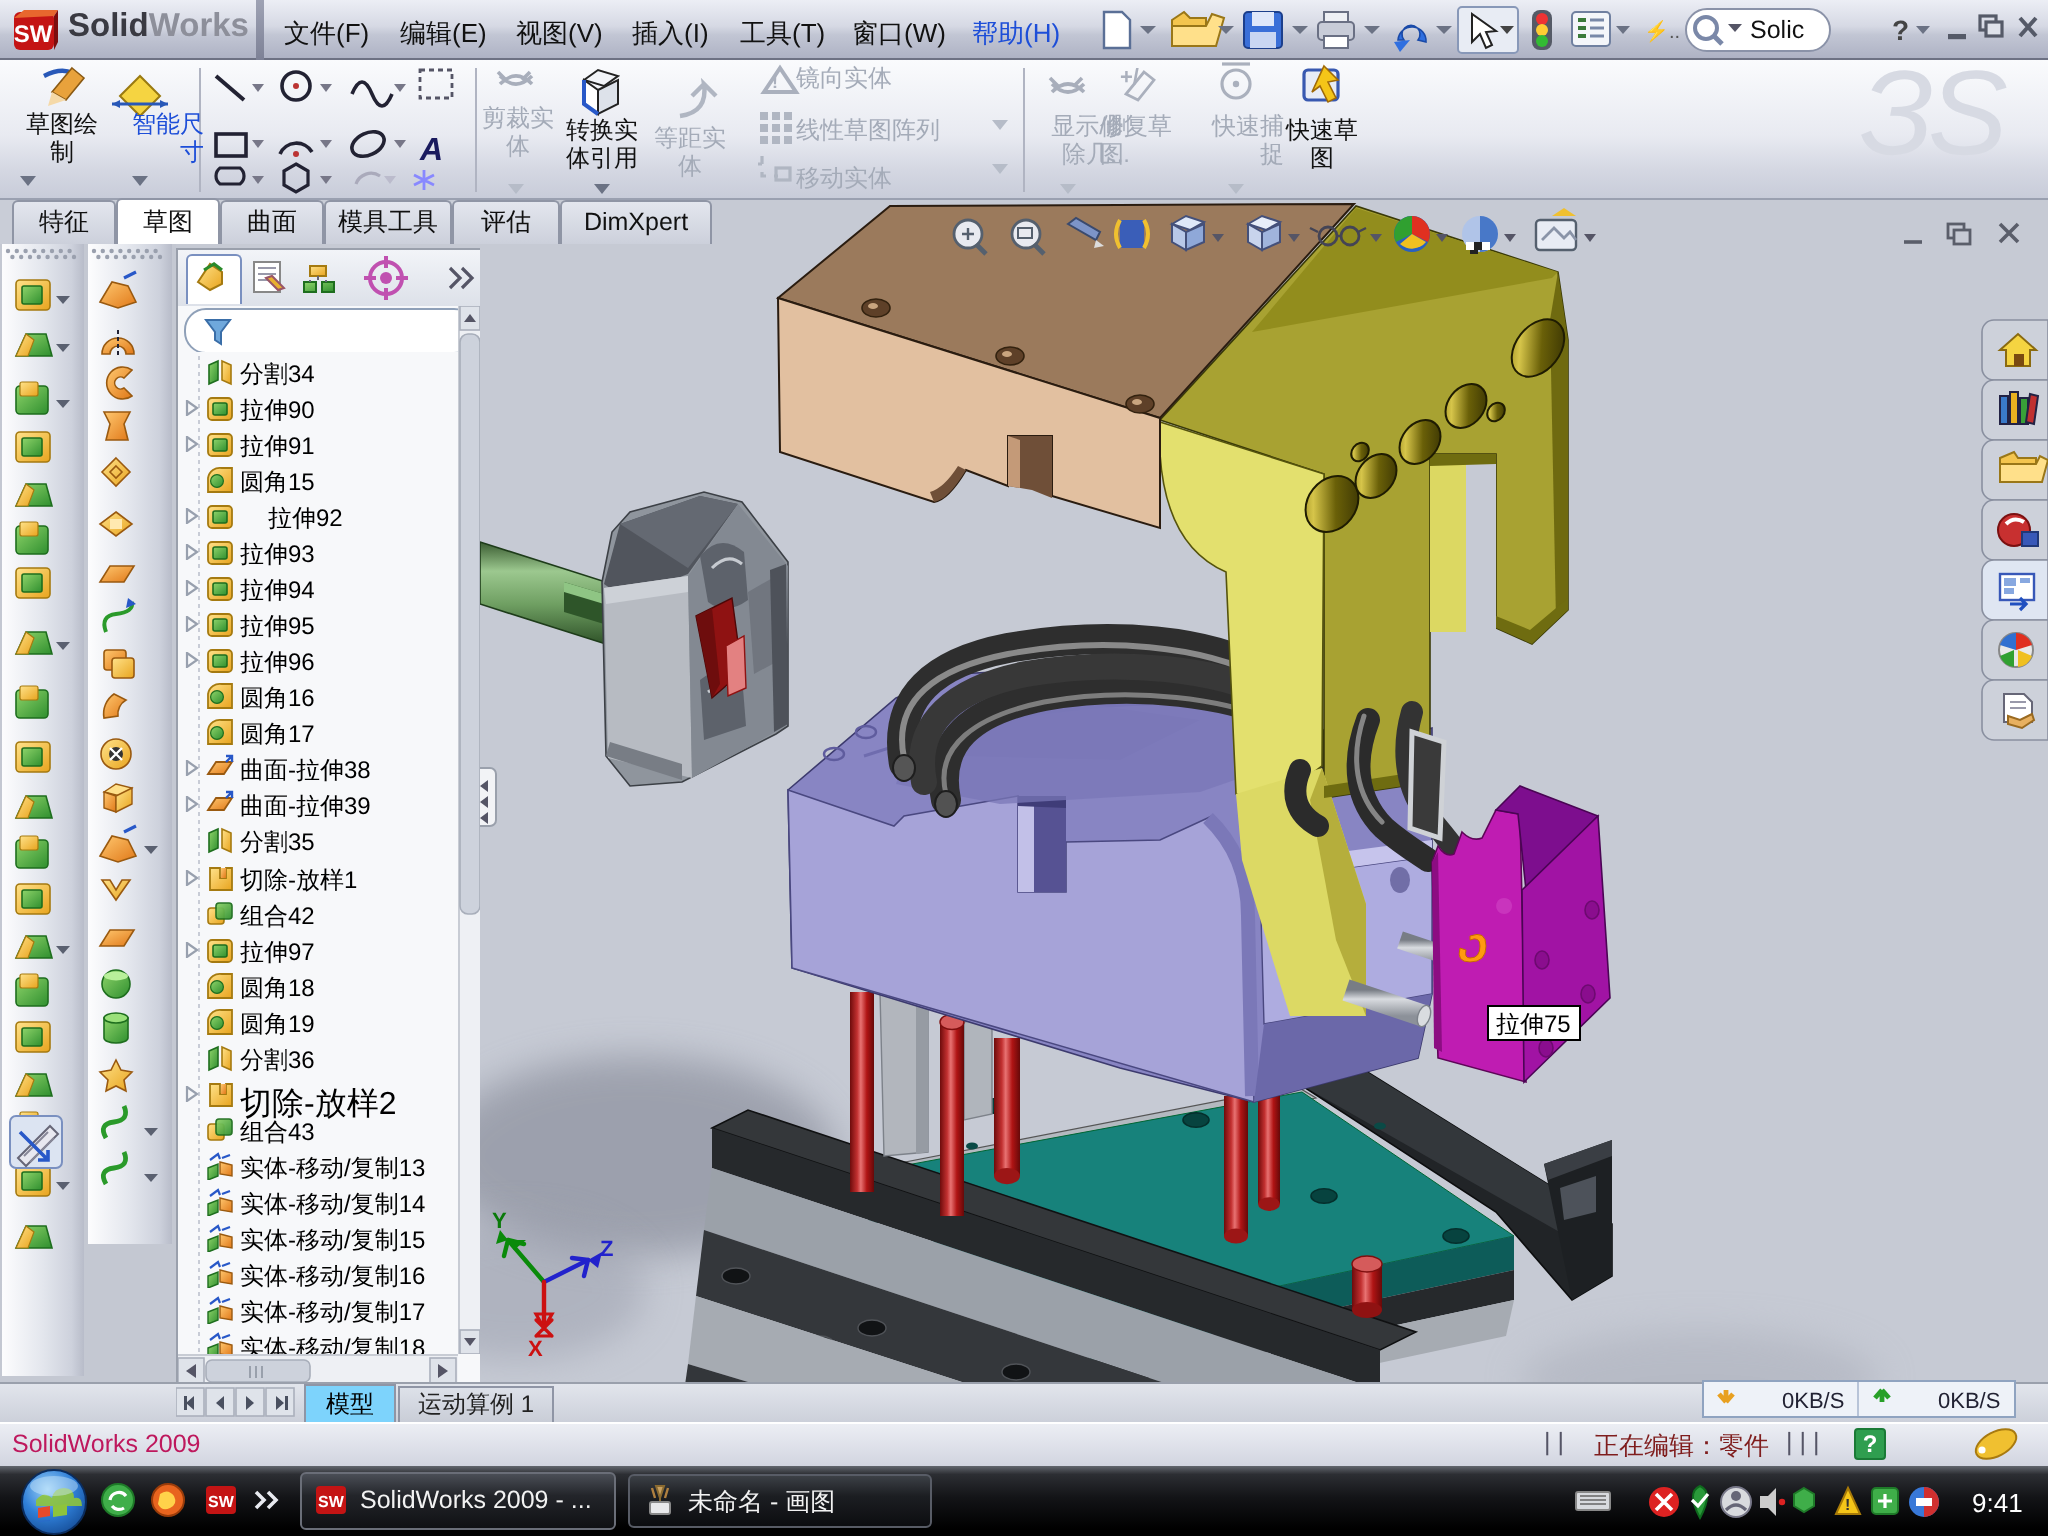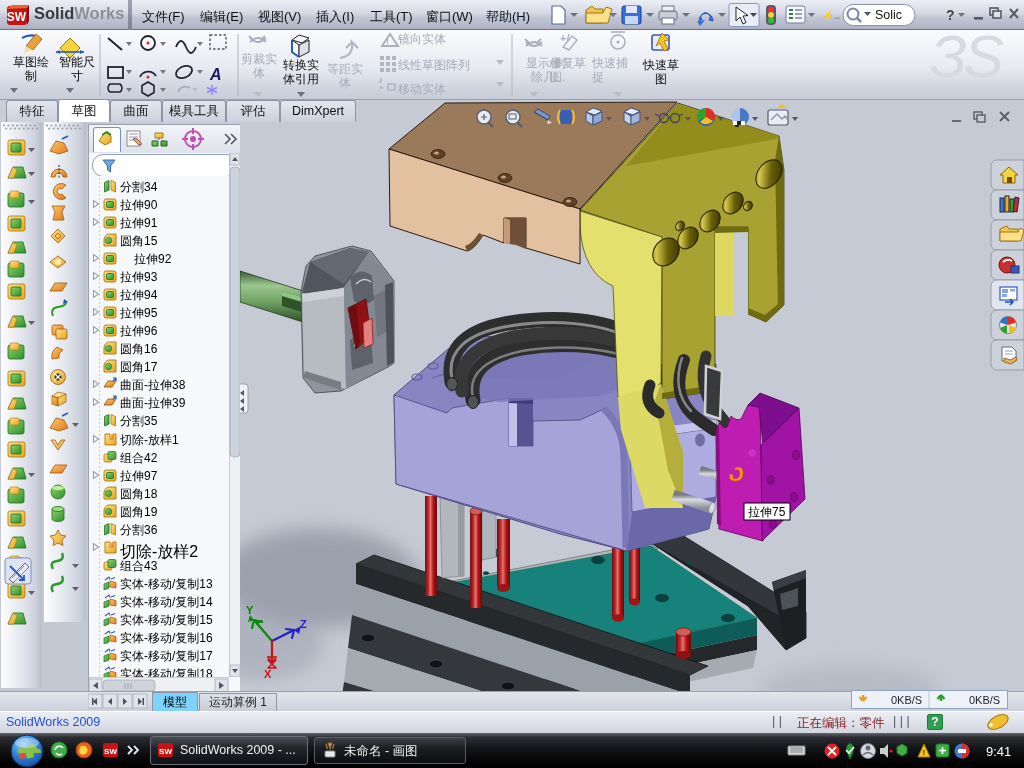--- a/index.html
+++ b/index.html
@@ -18,21 +18,21 @@
  <path d="M21 4 L23 1 L23 17 L21 21 Z" fill="#7d0d0d"></path>
  <text x="10.5" y="17" font-size="12" font-weight="bold" fill="#fff" text-anchor="middle" font-family="Liberation Sans">SW</text>
 </svg>
 <div class="tx" style="left:34px;top:4px;font-size:16.5px;font-weight:bold;color:#3a3a42;letter-spacing:0px">Solid<span style="color:#8d8f9a">Works</span></div>
 <div class="tx" style="left:142px;top:8px;font-size:13px;color:#111">文件(F)</div>
 <div class="tx" style="left:200px;top:8px;font-size:13px;color:#111">编辑(E)</div>
 <div class="tx" style="left:258px;top:8px;font-size:13px;color:#111">视图(V)</div>
 <div class="tx" style="left:316px;top:8px;font-size:13px;color:#111">插入(I)</div>
 <div class="tx" style="left:370px;top:8px;font-size:13px;color:#111">工具(T)</div>
 <div class="tx" style="left:426px;top:8px;font-size:13px;color:#111">窗口(W)</div>
-<div class="tx" style="left:486px;top:8px;font-size:13px;color:#0f172a">帮助(H)</div>
+<div class="tx" style="left:486px;top:8px;font-size:13px;color:#1d4ed8">帮助(H)</div>
 
 <svg class="ab" style="left:540px;top:0" width="484" height="30" viewBox="540 0 484 30">
 
  <path d="M552 6 h9 l4 4 v14 h-13 Z" fill="#fff" stroke="#5a6f96" stroke-width="1.2"></path>
  <path d="M570 13 l4 4 4-4 Z" fill="#6b7284"></path>
 
  <path d="M586 10 l6-4 3 3 h8 v14 h-17 Z" fill="#f4c54e" stroke="#9a7718" stroke-width="1"></path>
  <path d="M586 13 h17 l3-6 6 2 -4 14 h-22 Z" fill="#ffe08a" stroke="#9a7718" stroke-width="1"></path>
  <path d="M609 13 l4 4 4-4 Z" fill="#6b7284"></path>
 
@@ -115,21 +115,21 @@
  <path d="M148 52 l6 3.5 0 7 -6 3.5 -6 -3.5 0 -7 Z" fill="none" stroke="#223" stroke-width="1.6"></path>
     <path d="M160 58 l3 4 3-4 Z" fill="#778"></path>
  <path d="M178 62 a8 8 0 0 1 12 -4" fill="none" stroke="#aab" stroke-width="1.6"></path>
     <path d="M192 58 l3 4 3-4 Z" fill="#bbc"></path>
  <path d="M212 55 v10 M207 57.5 l10 5 M217 57.5 l-10 5" stroke="#88f" stroke-width="1.4"></path>
  <line x1="238" y1="4" x2="238" y2="66" stroke="#b0b4c2"></line>
 </svg>
 
 <div class="tx" style="left:8px;top:84px;width:46px;text-align:center;font-size:12px;color:#111;line-height:13px;top:82px"> </div>
 <div class="tx" style="left:6px;top:56px;width:50px;text-align:center;font-size:12px;color:#111;line-height:13.5px">草图绘<br>制</div>
-<div class="tx" style="left:52px;top:56px;width:50px;text-align:center;font-size:12px;color:#000000;line-height:13.5px">智能尺<br>寸</div>
+<div class="tx" style="left:52px;top:56px;width:50px;text-align:right;font-size:12px;color:#1d4ed8;line-height:13.5px">智能尺<br>寸</div>
 <svg class="ab" style="left:240px;top:30px" width="470" height="70" viewBox="240 0 470 70">
 
  <g stroke="#a8aebb" fill="none" stroke-width="1.8">
   <path d="M250 12 q8 -8 16 0 M250 8 q8 8 16 0"></path>
   <path d="M249 6 l4 4 M265 6 l-4 4"></path>
  </g>
  <path d="M254 62 l4 5 4-5 Z" fill="#b6bcc8"></path>
 
  <path d="M292 10 l7 -5 10 3 -7 5 Z" fill="#f2f4f8" stroke="#222"></path>
  <path d="M292 10 l7 5 v12 l-7 -5 Z" fill="#fff" stroke="#222"></path>
@@ -178,21 +178,21 @@
  <path d="M662 3 l7 7 -5 1 4 8 -4 2 -4 -8 -4 3 Z" fill="#f5c518" stroke="#a06a08" stroke-width="0.8"></path>
 </svg>
 <div class="tx" style="left:234px;top:52px;width:50px;text-align:center;font-size:12px;color:#a4abb8;line-height:14px">剪裁实<br>体</div>
 <div class="tx" style="left:276px;top:58px;width:50px;text-align:center;font-size:12px;color:#111;line-height:14px">转换实<br>体引用</div>
 <div class="tx" style="left:320px;top:62px;width:50px;text-align:center;font-size:12px;color:#a4abb8;line-height:14px">等距实<br>体</div>
 <div class="tx" style="left:398px;top:31px;font-size:12px;color:#a4abb8">镜向实体</div>
 <div class="tx" style="left:398px;top:57px;font-size:12px;color:#a4abb8">线性草图阵列</div>
 <div class="tx" style="left:398px;top:81px;font-size:12px;color:#a4abb8">移动实体</div>
 <div class="tx" style="left:513px;top:56px;width:52px;text-align:right;font-size:12px;color:#a4abb8;line-height:14px">显示/删<br>除几...</div>
 <div class="tx" style="left:550px;top:56px;width:50px;font-size:12px;color:#a4abb8;line-height:14px">修复草<br>图</div>
-<div class="tx" style="left:592px;top:56px;width:50px;text-align:left;font-size:12px;color:#a4abb8;line-height:14px">快速捕<br>捉</div>
+<div class="tx" style="left:592px;top:56px;width:50px;text-align:right;font-size:12px;color:#a4abb8;line-height:14px">快速捕<br>捉</div>
 <div class="tx" style="left:636px;top:58px;width:50px;text-align:center;font-size:12px;color:#111;line-height:14px">快速草<br>图</div>
 
 <div class="ab" style="left:0;top:100px;width:362px;height:22px;background:#c9cdd7"></div>
 <div class="ab" style="left:6px;top:100px;z-index:6;width:52px;height:22px;background:linear-gradient(#e3e6ee,#ccd0db);border:1px solid #8f95a5;border-bottom:none;border-radius:3px 3px 0 0;font-size:12.5px;color:#111;text-align:center;line-height:21px">特征</div>
 <div class="ab" style="left:58px;top:99px;z-index:6;width:52px;height:23px;background:#fff;border:1px solid #8f95a5;border-bottom:none;border-radius:3px 3px 0 0;font-size:12.5px;color:#111;text-align:center;line-height:22px">草图</div>
 <div class="ab" style="left:110px;top:100px;z-index:6;width:52px;height:22px;background:linear-gradient(#e3e6ee,#ccd0db);border:1px solid #8f95a5;border-bottom:none;border-radius:3px 3px 0 0;font-size:12.5px;color:#111;text-align:center;line-height:21px">曲面</div>
 <div class="ab" style="left:162px;top:100px;z-index:6;width:64px;height:22px;background:linear-gradient(#e3e6ee,#ccd0db);border:1px solid #8f95a5;border-bottom:none;border-radius:3px 3px 0 0;font-size:12.5px;color:#111;text-align:center;line-height:21px">模具工具</div>
 <div class="ab" style="left:226px;top:100px;z-index:6;width:54px;height:22px;background:linear-gradient(#e3e6ee,#ccd0db);border:1px solid #8f95a5;border-bottom:none;border-radius:3px 3px 0 0;font-size:12.5px;color:#111;text-align:center;line-height:21px">评估</div>
 <div class="ab" style="left:280px;top:100px;z-index:6;width:76px;height:22px;background:linear-gradient(#e3e6ee,#ccd0db);border:1px solid #8f95a5;border-bottom:none;border-radius:3px 3px 0 0;font-size:12.5px;color:#111;text-align:center;line-height:21px">DimXpert</div>
 
@@ -920,21 +920,21 @@
 <div class="ab" style="left:851px;top:690px;width:157px;height:19px;background:#eef2f8;border:1px solid #8fa3c0"></div>
 <svg class="ab" style="left:851px;top:690px" width="157" height="19" viewBox="0 0 157 19">
  <line x1="78" y1="1" x2="78" y2="18" stroke="#b8c4d8"></line>
  <path d="M12 5 v6 m0 0 l-3.5 -4 m3.5 4 l3.5 -4" stroke="#e8a020" stroke-width="2.4" fill="none"></path>
  <path d="M90 11 v-6 m0 0 l-3.5 4 m3.5 -4 l3.5 4" stroke="#28a028" stroke-width="2.4" fill="none"></path>
  <text x="40" y="14" font-size="11" fill="#223" font-family="Liberation Sans">0KB/S</text>
  <text x="118" y="14" font-size="11" fill="#223" font-family="Liberation Sans">0KB/S</text>
 </svg>
 
 <div class="ab" style="left:0;top:711px;width:1024px;height:22px;background:linear-gradient(#eceef4,#d2d5e0);border-top:1px solid #fff"></div>
-<div class="tx" style="left:6px;top:715px;font-size:12.5px;color:#1d4ed8">SolidWorks 2009</div>
+<div class="tx" style="left:6px;top:715px;font-size:12.5px;color:#be185d">SolidWorks 2009</div>
 <div class="tx" style="left:772px;top:714px;font-size:12.5px;color:#556">|&nbsp;|</div>
 <div class="tx" style="left:797px;top:715px;font-size:12.5px;color:#7f1d1d">正在编辑：零件</div>
 <div class="tx" style="left:893px;top:714px;font-size:12.5px;color:#556">|&nbsp;|&nbsp;|</div>
 <div class="ab" style="left:927px;top:714px;width:16px;height:16px;background:#2f9e4f;border:1px solid #1a7a36;border-radius:2px;color:#fff;font-size:12px;font-weight:bold;text-align:center;line-height:15px">?</div>
 <svg class="ab" style="left:984px;top:712px" width="28" height="20" viewBox="0 0 28 20">
  <ellipse cx="14" cy="10" rx="11" ry="6" fill="#f0c030" stroke="#a87a10" stroke-width="1" transform="rotate(-28 14 10)"></ellipse>
  <circle cx="7" cy="13" r="1.8" fill="#fff"></circle>
 </svg>
 
 <div class="ab" style="left:0;top:733px;width:1024px;height:35px;background:linear-gradient(#63676e,#2c2e33 12%,#131417 45%,#000 90%)"></div>

